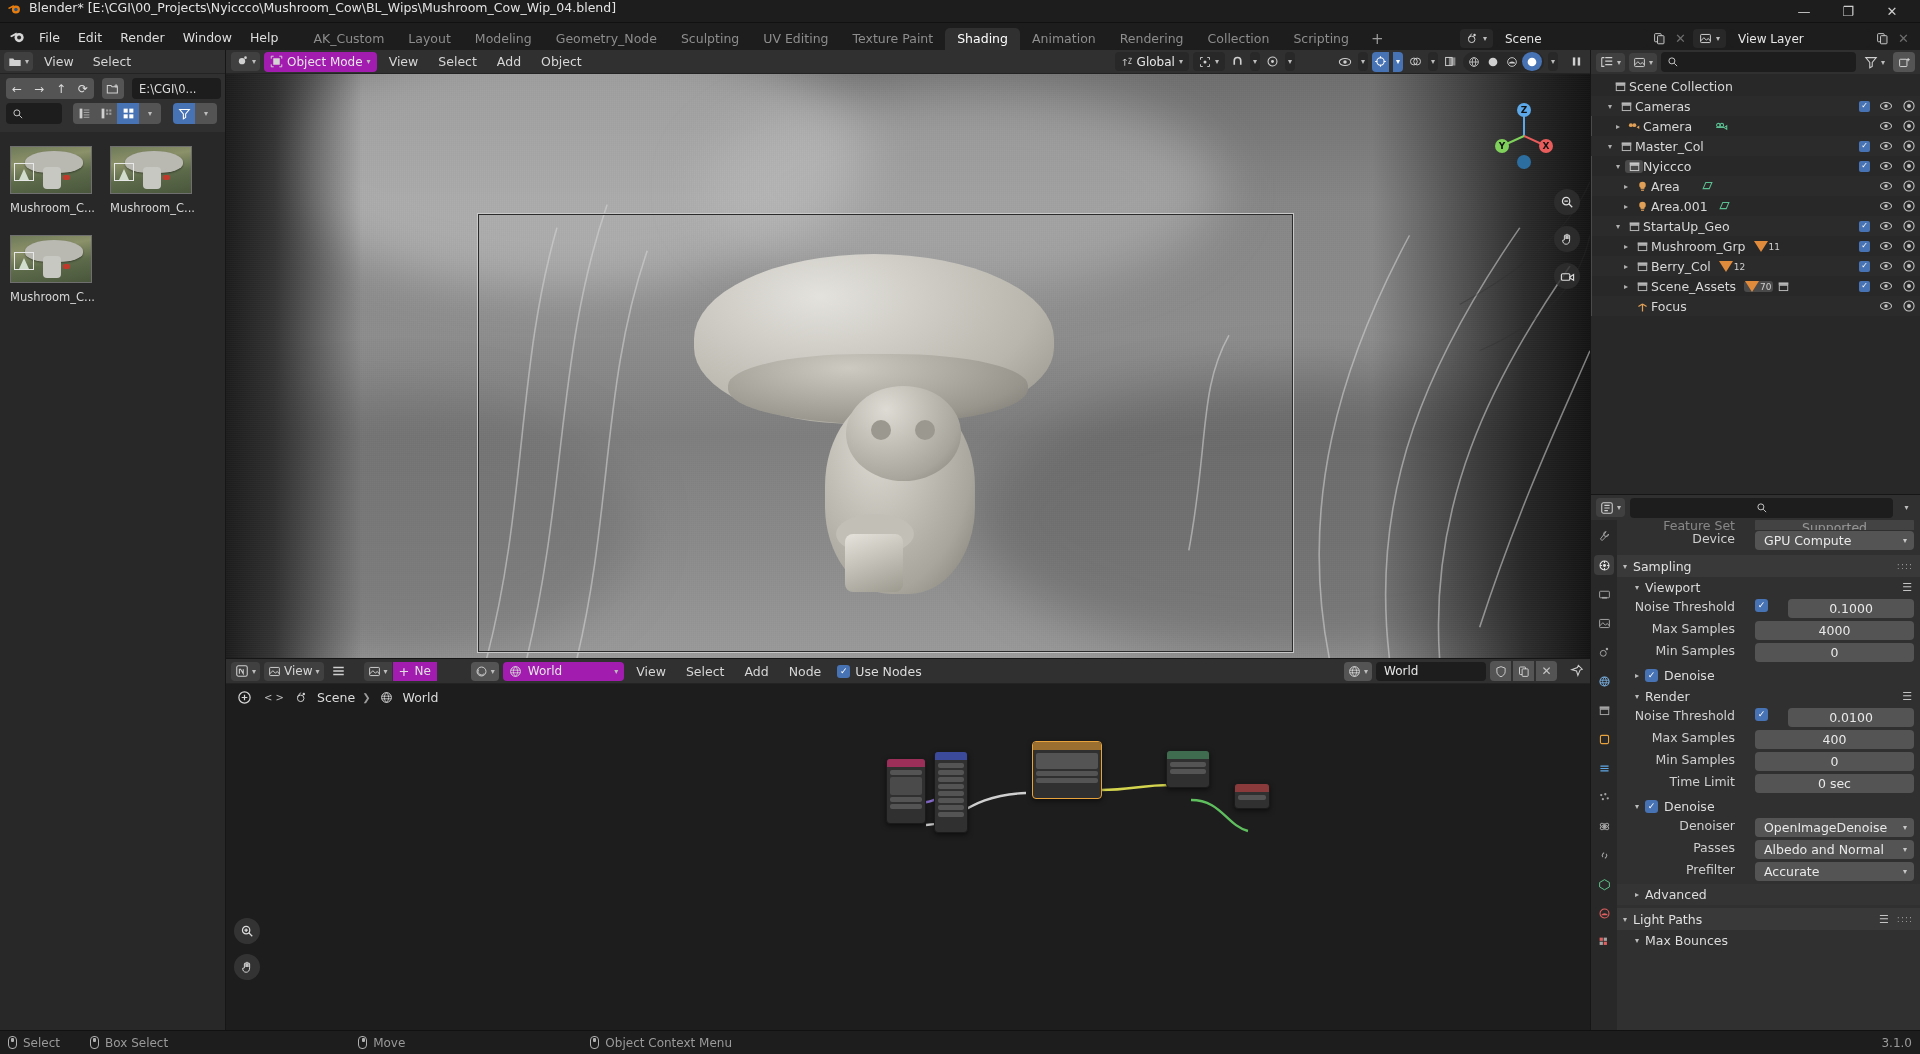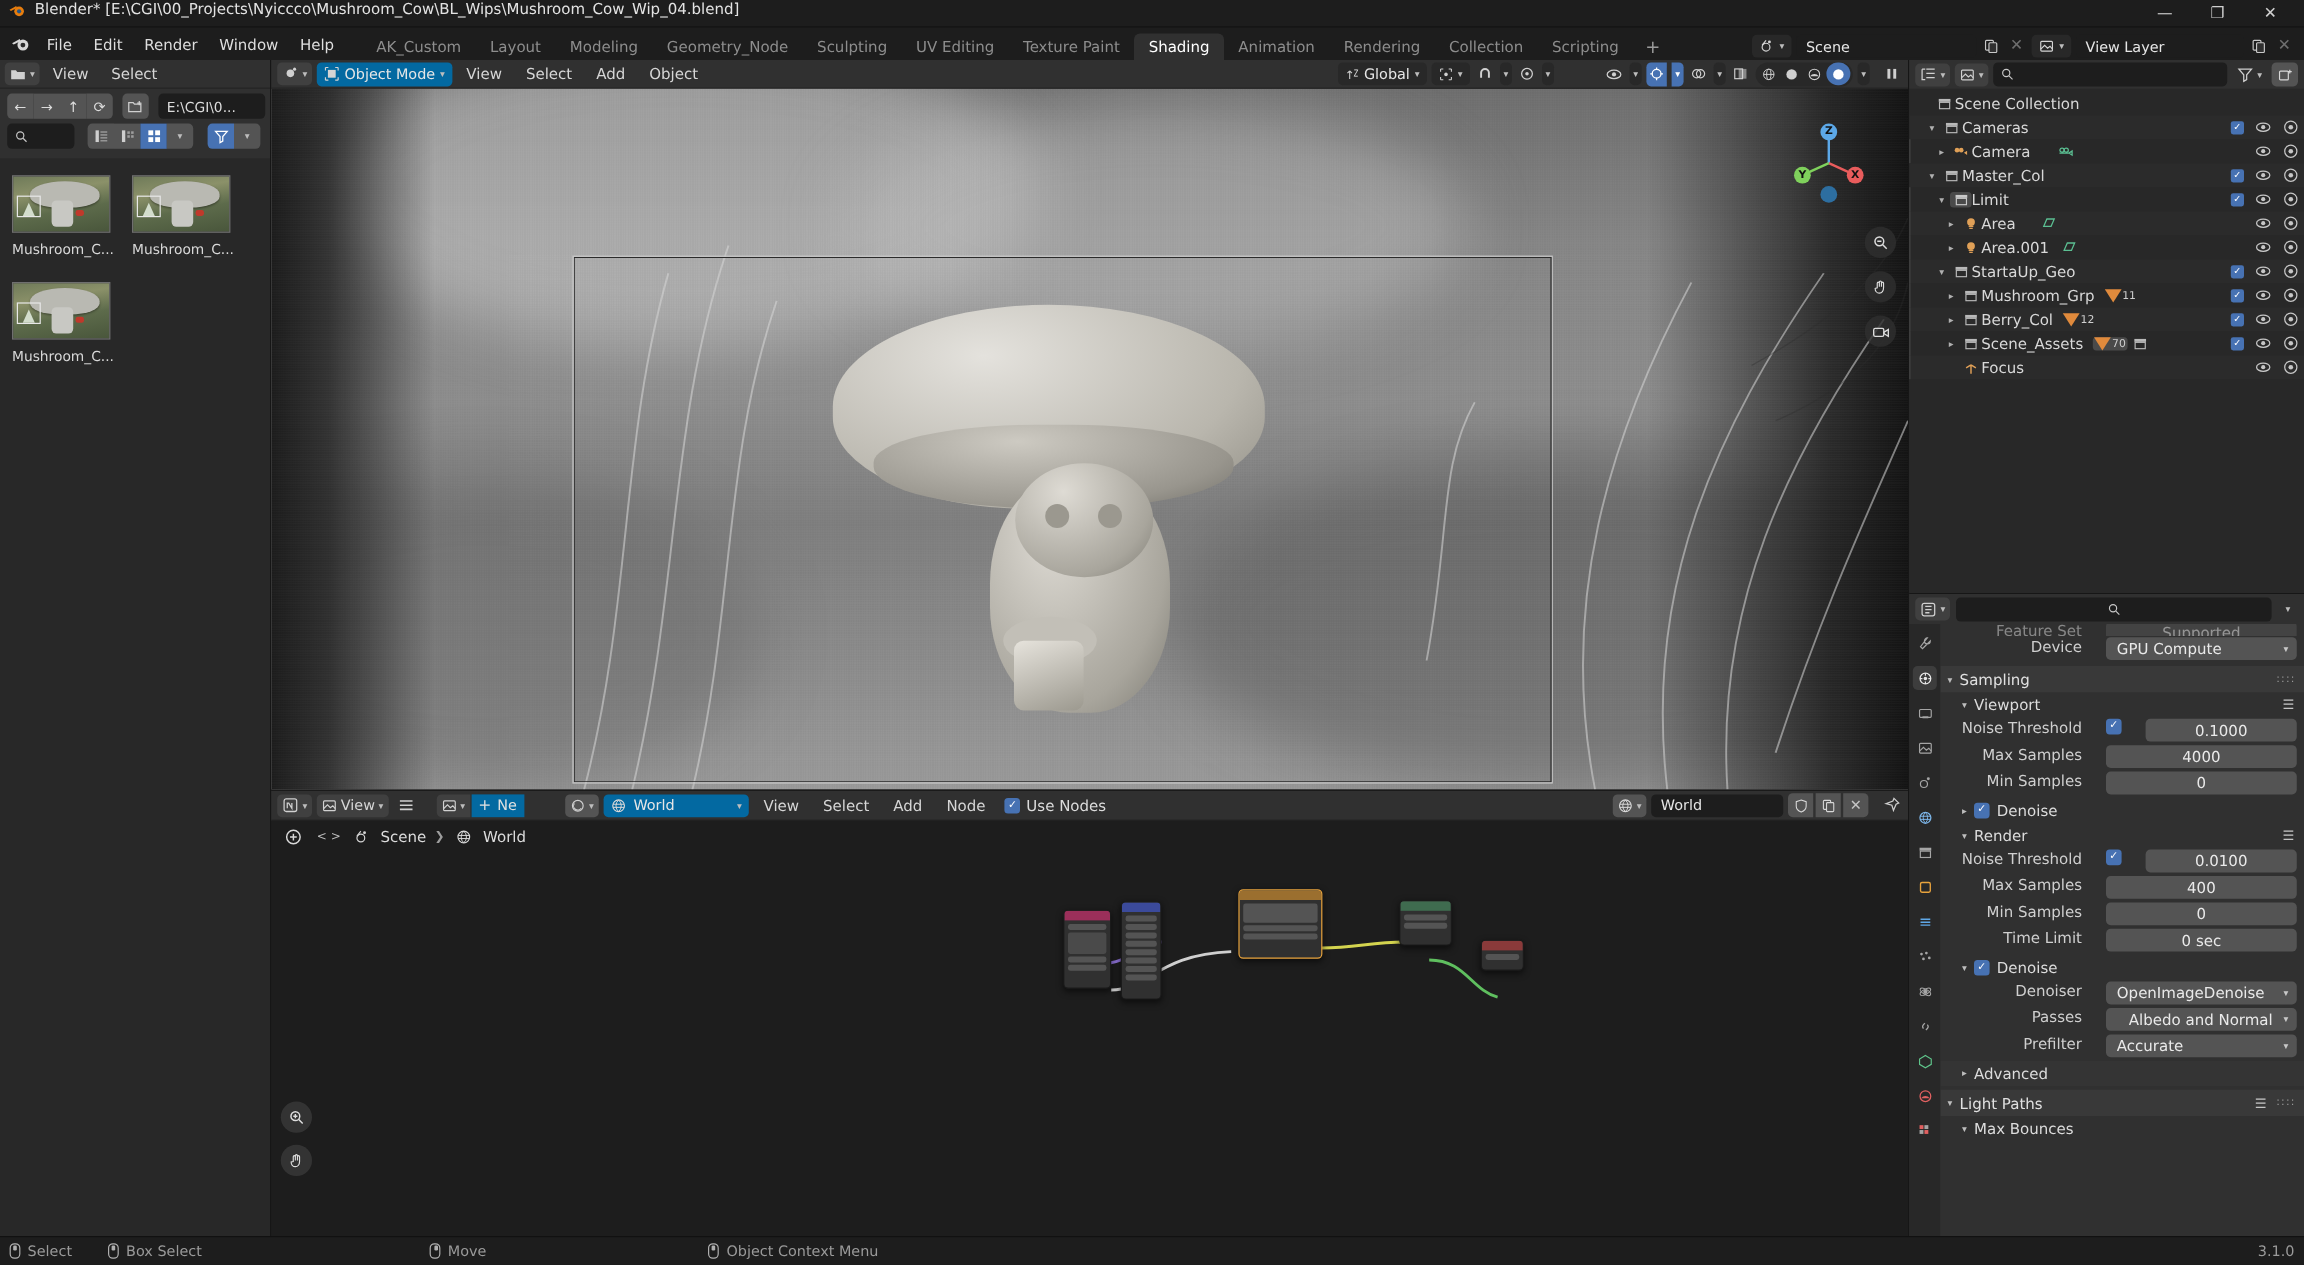--- a/index.html
+++ b/index.html
@@ -19,21 +19,21 @@
   #topbar .blender-logo { width:26px;height:26px;display:flex;align-items:center;justify-content:center;margin-bottom:1px;}
   .menu-item { padding:0 9px; height:22px; line-height:22px; font-size:12.5px; color:#dedede; margin-bottom:1px;}
   .ws-tabs { display:flex; align-items:flex-end; margin-left:14px; }
   .ws-tab { padding:0 12px; height:22px; line-height:22px; font-size:12.5px; color:#8d8d8d;
      border-radius:5px 5px 0 0; white-space:nowrap;}
   .ws-tab.active { background:#303030; color:#ffffff; }
   .ws-tab.plus { color:#9a9a9a; font-size:15px; padding:0 10px; }
   .topbar-right { margin-left:auto; display:flex; align-items:center; gap:4px; margin-bottom:2px; padding-right:4px;}
 
   
-  .wbtn { background:#0369a1; border-radius:4px; height:19px; display:flex; align-items:center; padding:0 6px;
+  .wbtn { background:#a21caf; border-radius:4px; height:19px; display:flex; align-items:center; padding:0 6px;
       color:#e6e6e6; font-size:12px; gap:4px; }
   .wfield { background:#1d1d1d; border-radius:4px; height:19px; display:flex; align-items:center; padding:0 8px;
       color:#e6e6e6; font-size:12px; }
   .wicon { width:17px;height:19px;display:flex;align-items:center;justify-content:center;color:#d2d2d2;}
   .chev { font-size:8px; color:#bdbdbd; }
 
   
   #main { display:flex; height:calc(1054px - 23px - 27px - 24px); }
 
   
@@ -888,21 +888,21 @@
 
         <div class="orow">
           <span style="width:20px;flex:none;border-left:1px solid #4a4a4a;height:20px;"></span>
           <span class="tri">▾</span>
           <span class="ico" style="background:#4a4a4a;border-radius:3px;">
               <svg width="13" height="13" viewBox="0 0 16 16">
                 <rect x="2" y="3" width="12" height="3" fill="#c9c9c9"></rect>
                 <rect x="2.8" y="6.5" width="10.4" height="6.5" fill="none" stroke="#c9c9c9" stroke-width="1.2"></rect>
               </svg>
             </span>
-          <span class="nm">Limit</span>
+          <span class="nm">Nyiccco</span>
           <span class="right">
             <span class="cbx">✓</span>
             <span>
                 <svg width="14" height="14" viewBox="0 0 16 16">
                   <ellipse cx="8" cy="8" rx="6.3" ry="3.9" fill="none" stroke="#c6c6c6" stroke-width="1.2"></ellipse>
                   <circle cx="8" cy="8" r="2" fill="#c6c6c6"></circle>
                 </svg>
               </span>
             <span>
                 <svg width="14" height="14" viewBox="0 0 16 16">
@@ -1318,21 +1318,21 @@
           </div>
           <div class="prow">
             <span class="plabel">Denoiser</span>
             <span class="pval" style="justify-content:flex-start;padding-left:9px;">
               <span>OpenImageDenoise</span>
               <span class="cv">▾</span>
             </span>
           </div>
           <div class="prow">
             <span class="plabel">Passes</span>
-            <span class="pval" style="justify-content:flex-start;padding-left:19px;">
+            <span class="pval" style="justify-content:flex-start;padding-left:9px;">
               <span>Albedo and Normal</span>
               <span class="cv">▾</span>
             </span>
           </div>
           <div class="prow">
             <span class="plabel">Prefilter</span>
             <span class="pval" style="justify-content:flex-start;padding-left:9px;">
               <span>Accurate</span>
               <span class="cv">▾</span>
             </span>

